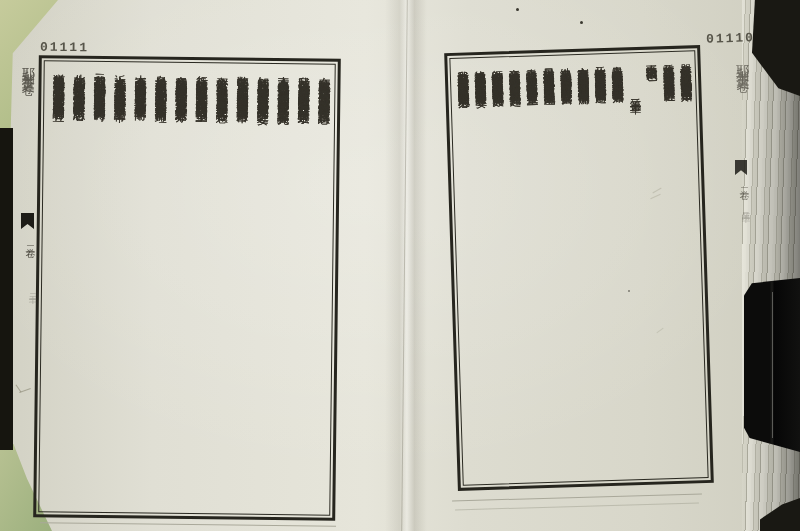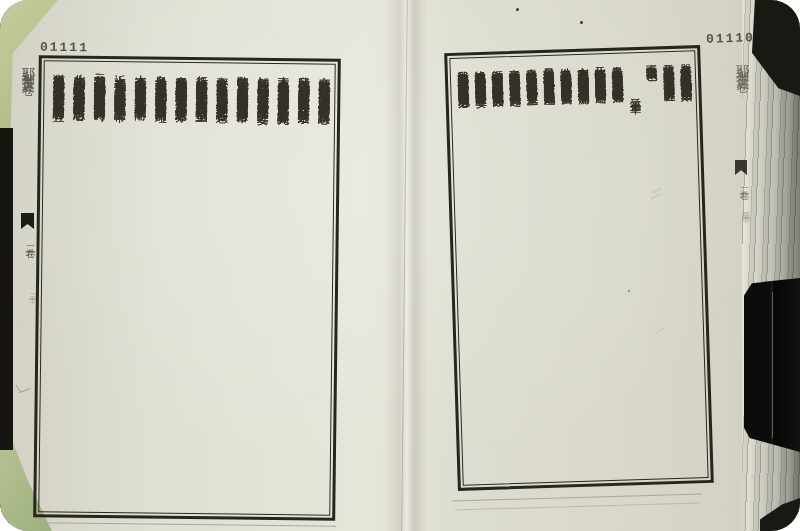--- a/index.html
+++ b/index.html
@@ -1,20 +1,19 @@
 <!DOCTYPE html>
 <html><head>
 <meta charset="utf-8">
 <style>
   html,body{margin:0;padding:0;}
   #photo{
     position:relative; width:800px; height:531px; overflow:hidden;
     background:#14130f;
     font-family:"DejaVu Serif", serif;
-    border-radius:29px;
   }
   
   #book{
     position:absolute; left:10px; top:0; width:790px; height:531px;
     background:
       radial-gradient(ellipse 600px 420px at 45% 35%, rgba(255,255,255,.20), rgba(255,255,255,0) 70%),
       linear-gradient(90deg, #d3d2c5 0%, #e0dfd4 18%, #e6e5da 45%, #dddcd0 58%, #d8d7ca 80%, #cfcec0 100%),
       #dcdbcf;
   }
   #gutter{

